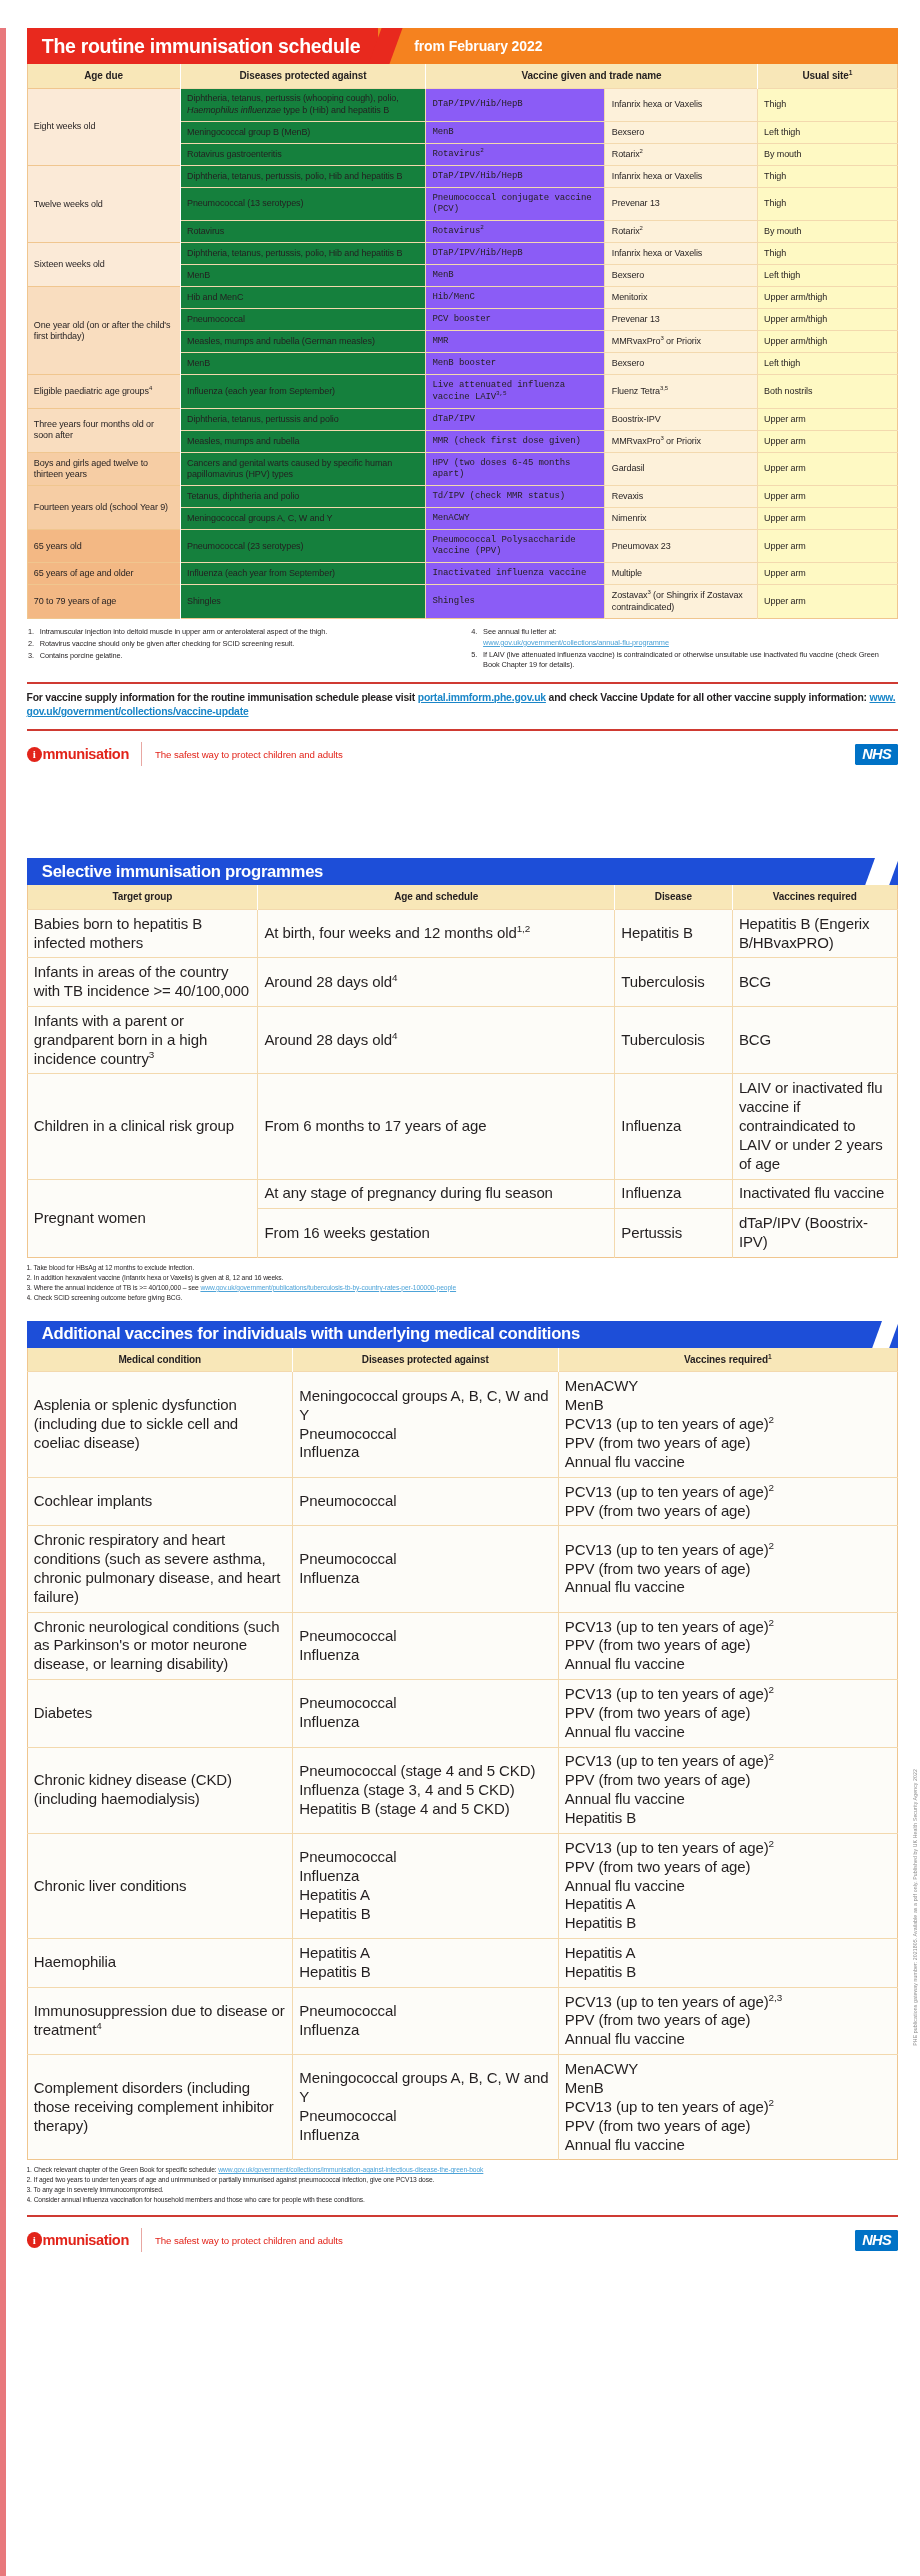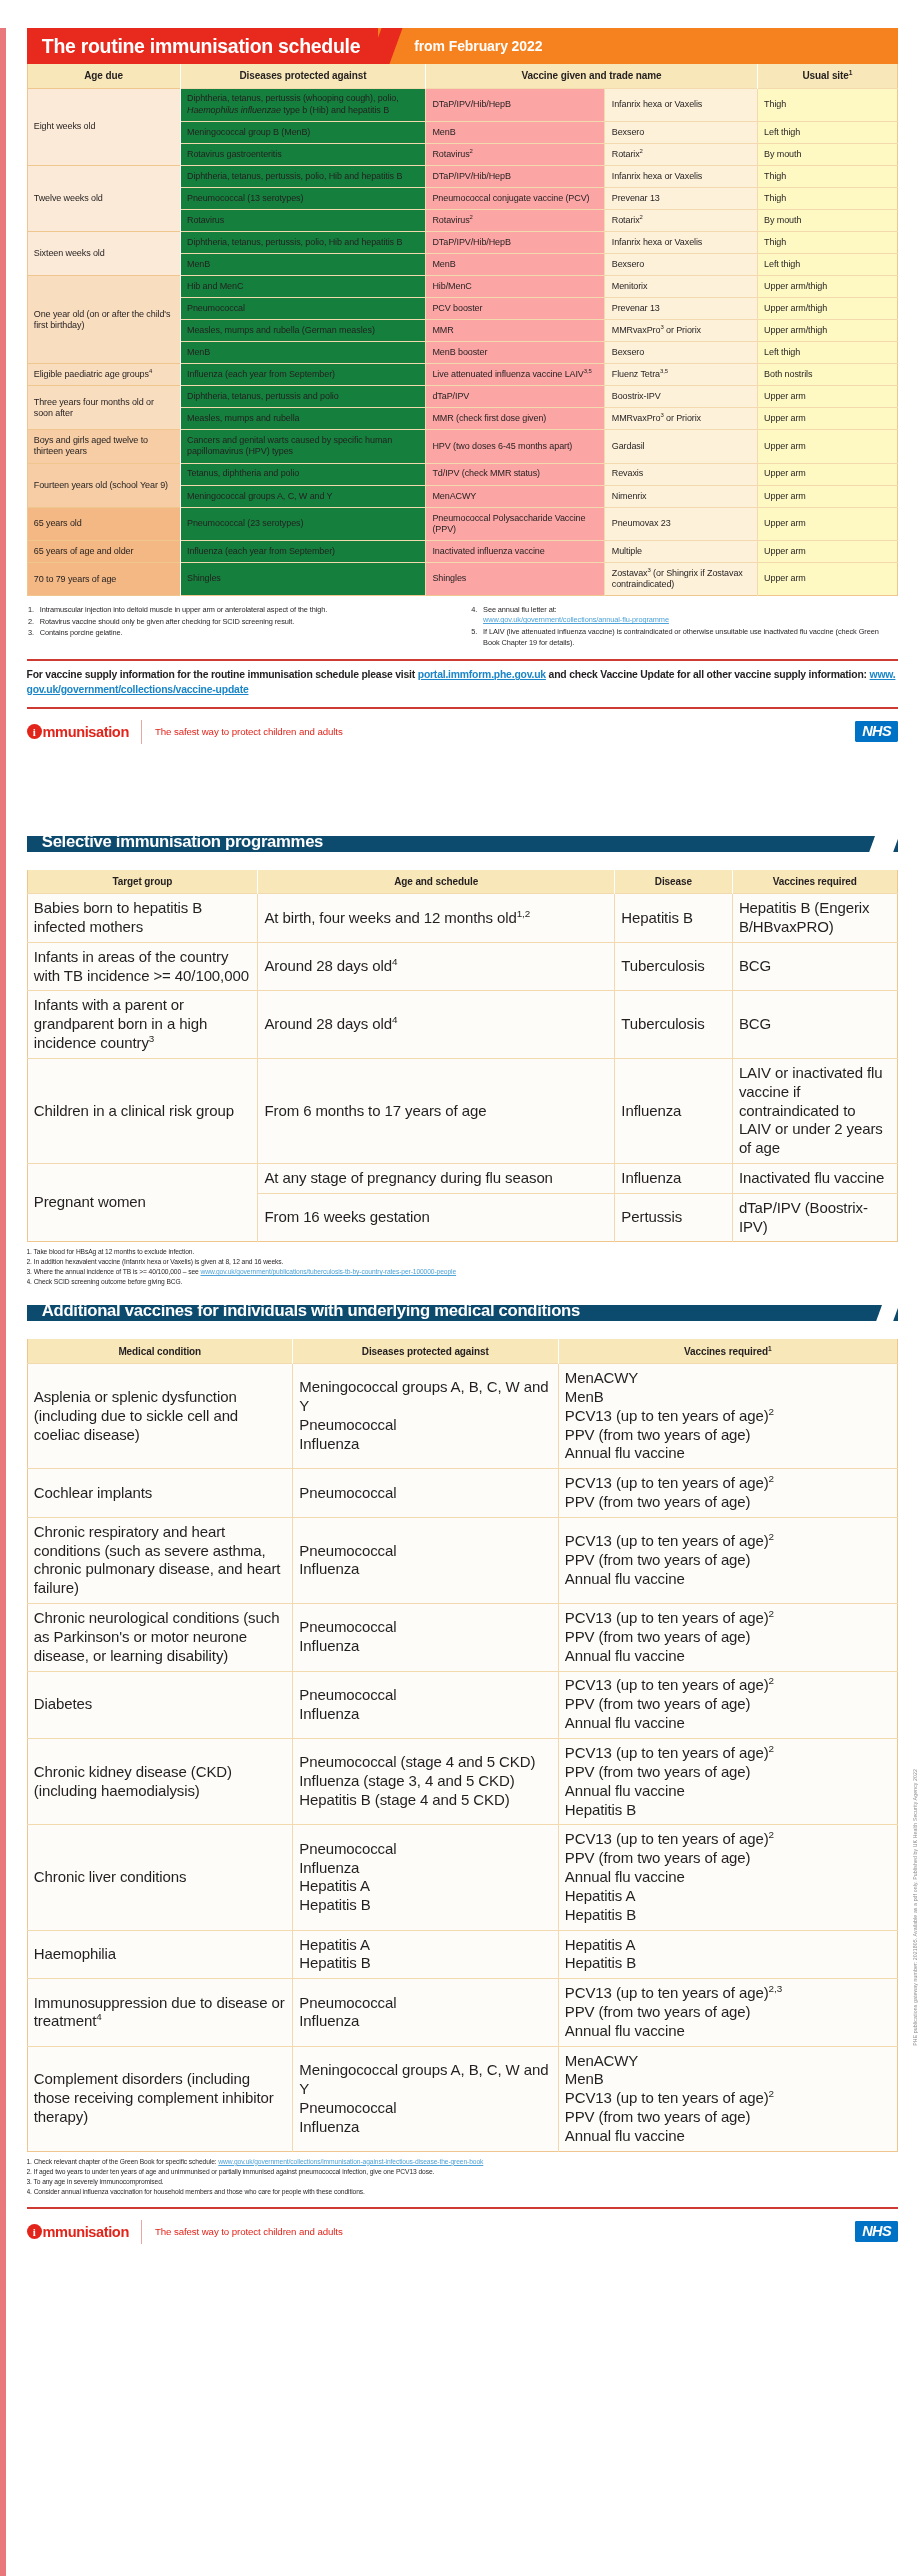--- a/index.html
+++ b/index.html
@@ -112,21 +112,21 @@
   }
   td.dis, td.vac, td.trade, td.site {
     font-size: 9px;
     line-height: 1.25;
     padding: 4.9px 6.3px;
     border-top: 0.7px solid #f3d9ae;
     border-right: 0.7px solid #f3d9ae;
     letter-spacing: -0.1px;
   }
   td.dis   { background:#15803d; }
-  td.vac   { background:#fca5a5; }
+  td.vac   { background:#8b5cf6;font-family:Liberation Mono, monospace; }
   td.trade { background:#fdf1da; }
   td.site  { background:#fef9c3; border-right:none; }
 
   .tint1 { background:#fbead7 !important; }
   .tint2 { background:#f9ddbf !important; }
   .tint3 { background:#f6cda4 !important; }
   .tint4 { background:#f3b884 !important; }
 
   .sched { border: 0.7px solid #f0c68f; border-top: none; }
 
@@ -210,24 +210,24 @@
     font-size: 14.6px;
     font-style: italic;
     padding: 2.1px 7px 2.8px;
     letter-spacing: -0.7px;
     border-radius: 1.4px;
   }
 
   
   .secbanner {
     position: relative;
-    background: #0c4a6e;
-    height: 16px;
-    display: flex;
-    align-items: flex-end;
+    background: #1d4ed8;
+    height: 27px;
+    display: flex;
+    align-items: center;
     padding-left: 15.3px;
     overflow: hidden;
   }
   .secbanner:after {
     content:"";
     position:absolute;
     right:-0.7px; top:0;
     width: 24px; height: 100%;
     background:#fff;
     transform: skewX(-20deg);
@@ -250,21 +250,21 @@
     font-size: 15px;
     line-height: 1.26;
     padding: 4.9px 6.3px;
     border-top: 0.7px solid #f3d9ae;
     border-right: 0.7px solid #f3d9ae;
     vertical-align: middle;
     background: #fdfcf8;
     letter-spacing: -0.1px;
   }
   .sel td:last-child, .add td:last-child { border-right: none; }
-  .sel, .add { border: 0.7px solid #f0c68f; border-top: none; margin-top: 18px; }
+  .sel, .add { border: 0.7px solid #f0c68f; border-top: none; }
 
   .minifn {
     font-size: 6.7px;
     line-height: 1.5;
     margin-top: 4.9px;
     letter-spacing: -0.1px;
   }
   .minifn div { white-space: nowrap; overflow: hidden; }
 
   .vlist { white-space: pre-line; }

